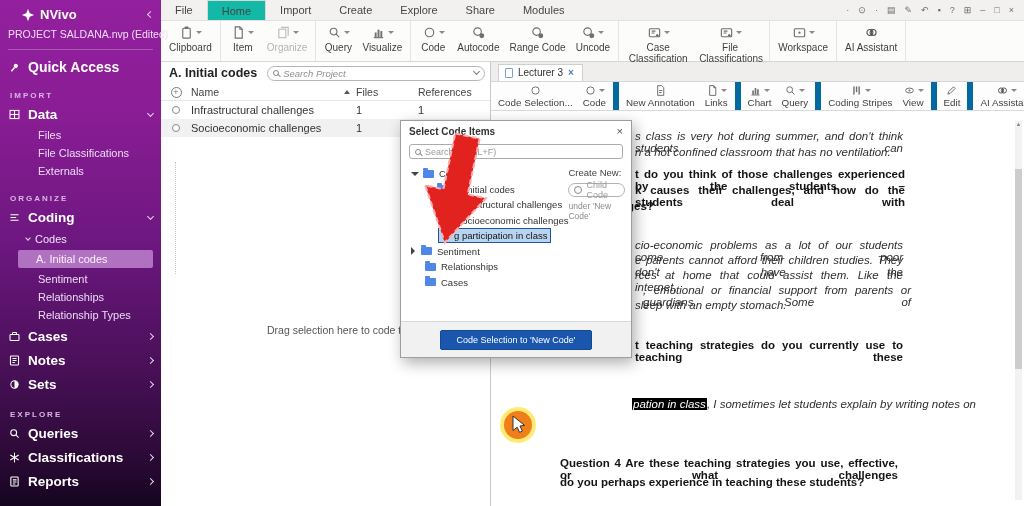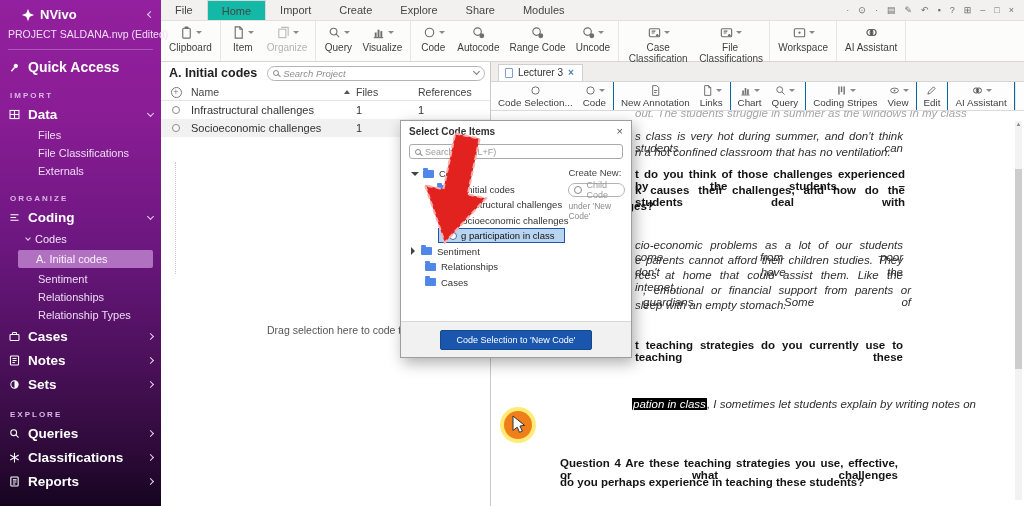--- a/index.html
+++ b/index.html
@@ -84,21 +84,21 @@
   .draghint { position:absolute; left:106px; top:262px; font-size:10.5px; color:#555; white-space:nowrap; }
 
   
   .docpanel { position:absolute; left:491px; top:62px; right:0; bottom:0; background:#1d4ed8; z-index:4; }
   .tabstrip { height:20px; background:#efeeed; border-bottom:1px solid #d5d5d5; display:flex; align-items:flex-end; }
   .doctab { display:flex; align-items:center; gap:5px; background:#fff; border:1px solid #cfcfcf; border-bottom:none;
     margin-left:7px; padding:2px 8px 3px 6px; font-size:10px; color:#333; }
   .tabpage { width:8px; height:10px; border:1px solid #7b9fd0; border-radius:1px; position:relative; }
   .tabclose { color:#4a7fb5; font-size:10px; font-weight:bold; line-height:1; }
   .doctools { height:29px; background:#fdfdfd; border-bottom:1px solid #dadada; display:flex; align-items:stretch; }
-  .dtgroup { display:flex; border-right:1px solid #0369a1; padding:0 2px; }
+  .dtgroup { display:flex; border-right:6px solid #0369a1; padding:0 2px; }
   .dtitem { display:flex; flex-direction:column; align-items:center; padding:2px 5px 0 5px; }
   .dtitem .icorow { height:13px; display:flex; align-items:center; gap:2px; }
   .dtitem .dlbl { font-size:9.8px; color:#3f3f3f; line-height:1; margin-top:1px; white-space:nowrap; }
   .dtundock { margin-left:auto; border-left:1px solid #e7e6e5; display:flex; align-items:flex-end; padding:0 8px 4px 8px;
     font-size:9.8px; color:#3f3f3f; }
   .dic { width:13px; height:13px; stroke:#6e6e6e; fill:none; stroke-width:1.2; }
   .doccontent { position:absolute; left:0; top:49px; right:0; bottom:0; background:#fff; overflow:hidden; }
   .dl { position:absolute; font-size:11.5px; color:#2f2f2f; white-space:nowrap; }
   .dl.it { font-style:italic; }
   .dl.bd { font-weight:bold; color:#141414; white-space:normal; }
@@ -123,21 +123,21 @@
   .dg-tree { flex:1; }
   .trow { display:flex; align-items:center; height:15.5px; font-size:9.5px; color:#333; white-space:nowrap; }
   .texp { width:0; height:0; display:inline-block; margin-right:4px; }
   .texp.open { border-left:4px solid transparent; border-right:4px solid transparent; border-top:4.5px solid #444; }
   .texp.closed { border-top:4px solid transparent; border-bottom:4px solid transparent; border-left:4.5px solid #444; }
   .folder { width:11px; height:8px; background:#4f86e8; border-radius:1px; position:relative; display:inline-block;
     margin-right:5px; flex:none; }
   .folder::before { content:""; position:absolute; top:-2px; left:0; width:5px; height:2px; background:#4f86e8;
     border-radius:1px 1px 0 0; }
   .trow .radio { margin-right:5px; }
-  .tsel { background:#b9d4f1; border:1.5px solid #1d55ab; padding:0 10px; color:#111; display:flex; align-items:center; height:15px;}
+  .tsel { background:#b9d4f1; border:1.5px solid #1d55ab; padding:0 3px; color:#111; display:flex; align-items:center; height:15px;}
   .dg-right { width:88px; padding-top:1px; }
   .dg-cn { font-size:9.5px; color:#444; margin-bottom:5px; }
   .dg-pill { border:1px solid #b3b3b3; border-radius:8px; height:14px; display:flex; align-items:center;
     padding:0 5px; margin-bottom:4px; }
   .dg-pill span.lab { font-size:9px; color:#9a9a9a; margin-left:4px; }
   .dg-under { font-size:8.5px; color:#8b8b8b; }
   .dg-footer { position:absolute; left:0; right:0; bottom:0; height:36px; background:#f1f1f1;
     border-top:1px solid #d8d8d8; display:flex; align-items:center; justify-content:center; }
   .dg-btn { width:152px; height:20px; background:#1a56ae; border:1px solid #134website3f8c; border:1px solid #134a8c;
     border-radius:2px; color:#fff; font-size:9px; display:flex; align-items:center; justify-content:center; }
@@ -624,21 +624,20 @@
                 <use href="#i-brain"></use>
               </svg>
               <span class="caret"></span>
             </span>
           <span class="dlbl">AI Assistant</span>
           </div>
       </div>
       <div class="dtundock">Undock</div>
     </div>
     <div class="doccontent">
-      <div class="dl it faded" style="top:-4px; left:144px;">out. The students struggle in summer as the windows in my class</div>
       <div class="dl it just" style="top:19px; left:144px; width:268px;">s class is very hot during summer, and don't think students can</div>
       <div class="dl it" style="top:35px; left:144px;">n a hot confined classroom that has no ventilation.</div>
       <div class="dl bd just" style="top:57px; left:144px; width:270px;">t do you think of those challenges experienced by the students –</div>
       <div class="dl bd just" style="top:73px; left:144px; width:270px;">k causes their challenges, and how do the students deal with</div>
       <div class="dl bd" style="top:89px; left:136px;">ges?</div>
       <div class="dl it just" style="top:128px; left:144px; width:268px;">cio-economic problems as a lot of our students come from poor</div>
       <div class="dl it just" style="top:143px; left:144px; width:268px;">e parents cannot afford their children studies. They don't have the</div>
       <div class="dl it just" style="top:158px; left:144px; width:268px;">rces at home that could assist them. Like the internet,</div>
       <div class="dl it just" style="top:173px; left:152px; width:268px;">, emotional or financial support from parents or guardians. Some of</div>
       <div class="dl it" style="top:188px; left:144px;">sleep with an empty stomach.</div>

